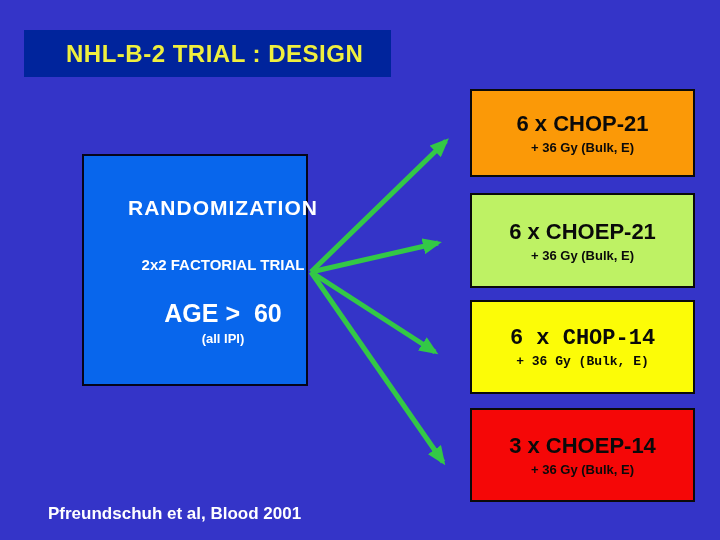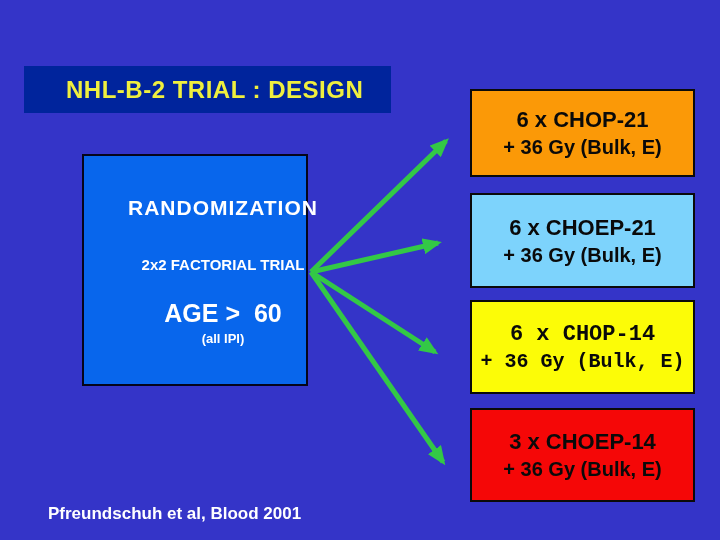--- a/index.html
+++ b/index.html
@@ -20,21 +20,20 @@
     position: absolute;
     left: 24px;
     top: 30px;
     width: 367px;
     height: 47px;
     background: #00249C;
     display: flex;
     align-items: center;
     padding-left: 42px;
     box-sizing: border-box;
-    margin-top: 36px;
   }
   .title-bar .title-text {
     color: #EFEF3E;
     font-size: 24px;
     font-weight: bold;
     letter-spacing: 0.5px;
     white-space: nowrap;
   }
   .rand-box {
     position: absolute;
@@ -76,21 +75,21 @@
   .arm-2 { top: 300px; height: 94px; }
   .arm-3 { top: 408px; height: 94px; }
   .arm-name {
     color: #0a0a0a;
     font-size: 22px;
     font-weight: bold;
     white-space: nowrap;
   }
   .arm-detail {
     color: #0a0a0a;
-    font-size: 20px;
+    font-size: 13px;
     font-weight: bold;
     margin-top: 3px;
     white-space: nowrap;
   }
   .arrows-svg {
     position: absolute;
     left: 0;
     top: 0;
     width: 720px;
     height: 540px;
@@ -132,21 +131,21 @@
     <div class="line rand-line2">2x2 FACTORIAL TRIAL</div>
     <div class="line rand-line3">AGE &gt;  60</div>
     <div class="line rand-line4">(all IPI)</div>
   </div>
 
   <div class="arm-box arm-0" style="background-color: rgb(251, 153, 7);">
     <div class="arm-name">6 x CHOP-21</div>
     <div class="arm-detail">+ 36 Gy (Bulk, E)</div>
   </div>
 
-  <div class="arm-box arm-1" style="background-color: #7dd3fc;">
+  <div class="arm-box arm-1" style="background-color: #bef264;">
     <div class="arm-name">6 x CHOEP-21</div>
     <div class="arm-detail">+ 36 Gy (Bulk, E)</div>
   </div>
 
   <div class="arm-box arm-2" style="background-color: rgb(252, 252, 7); font-family: Liberation Mono, monospace;">
     <div class="arm-name">6 x CHOP-14</div>
     <div class="arm-detail">+ 36 Gy (Bulk, E)</div>
   </div>
 
   <div class="arm-box arm-3" style="background-color: rgb(245, 7, 7);">

